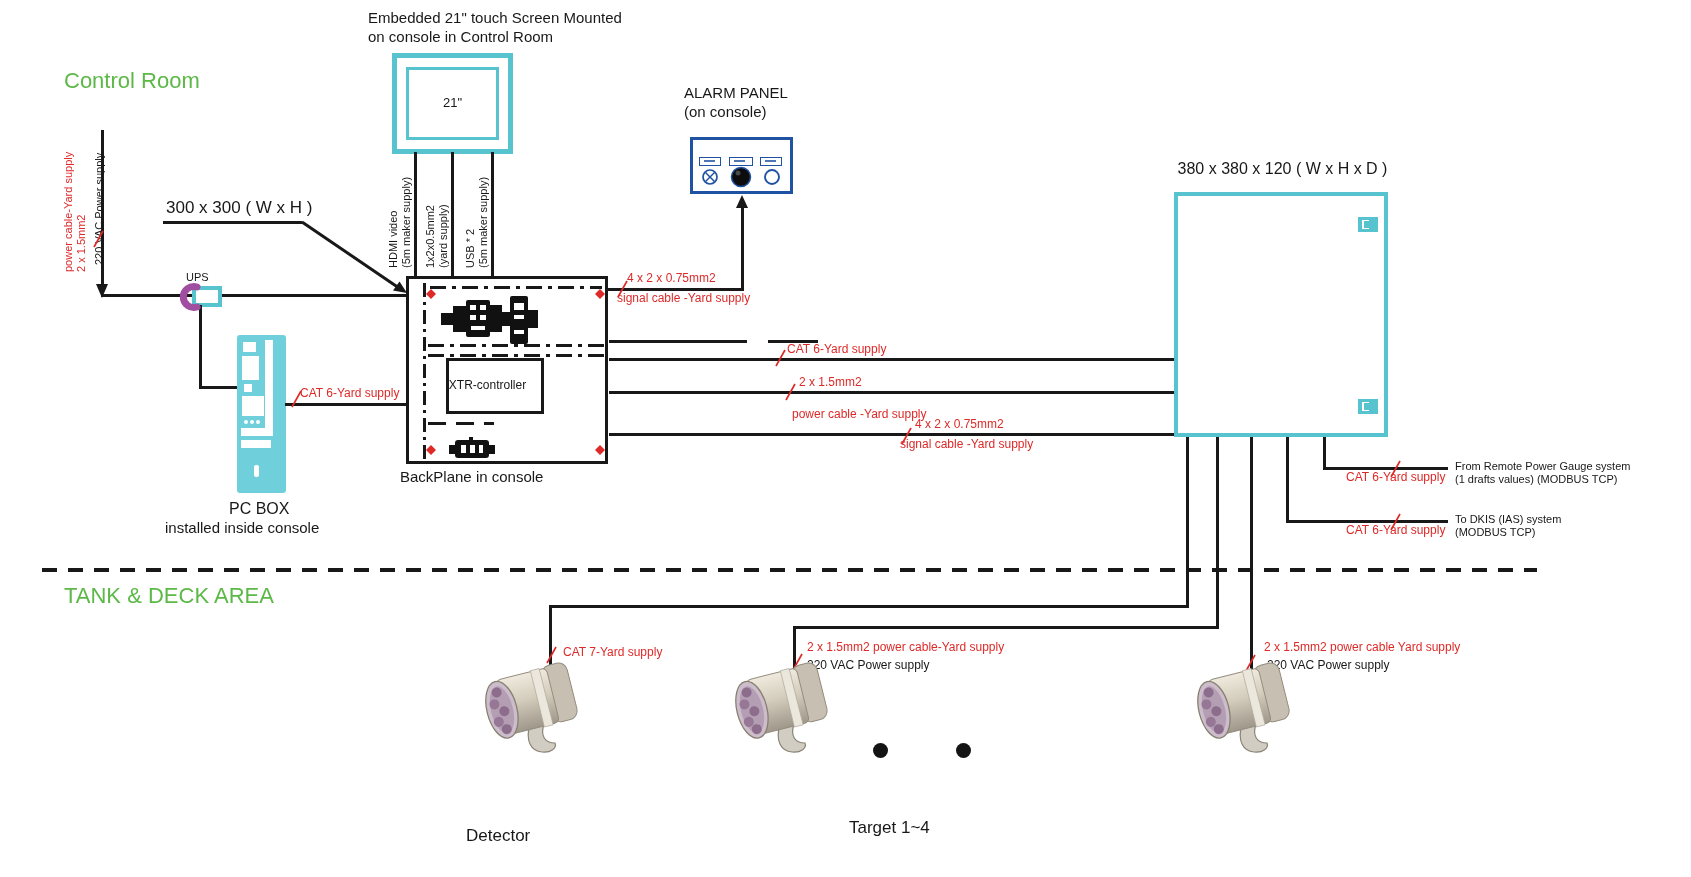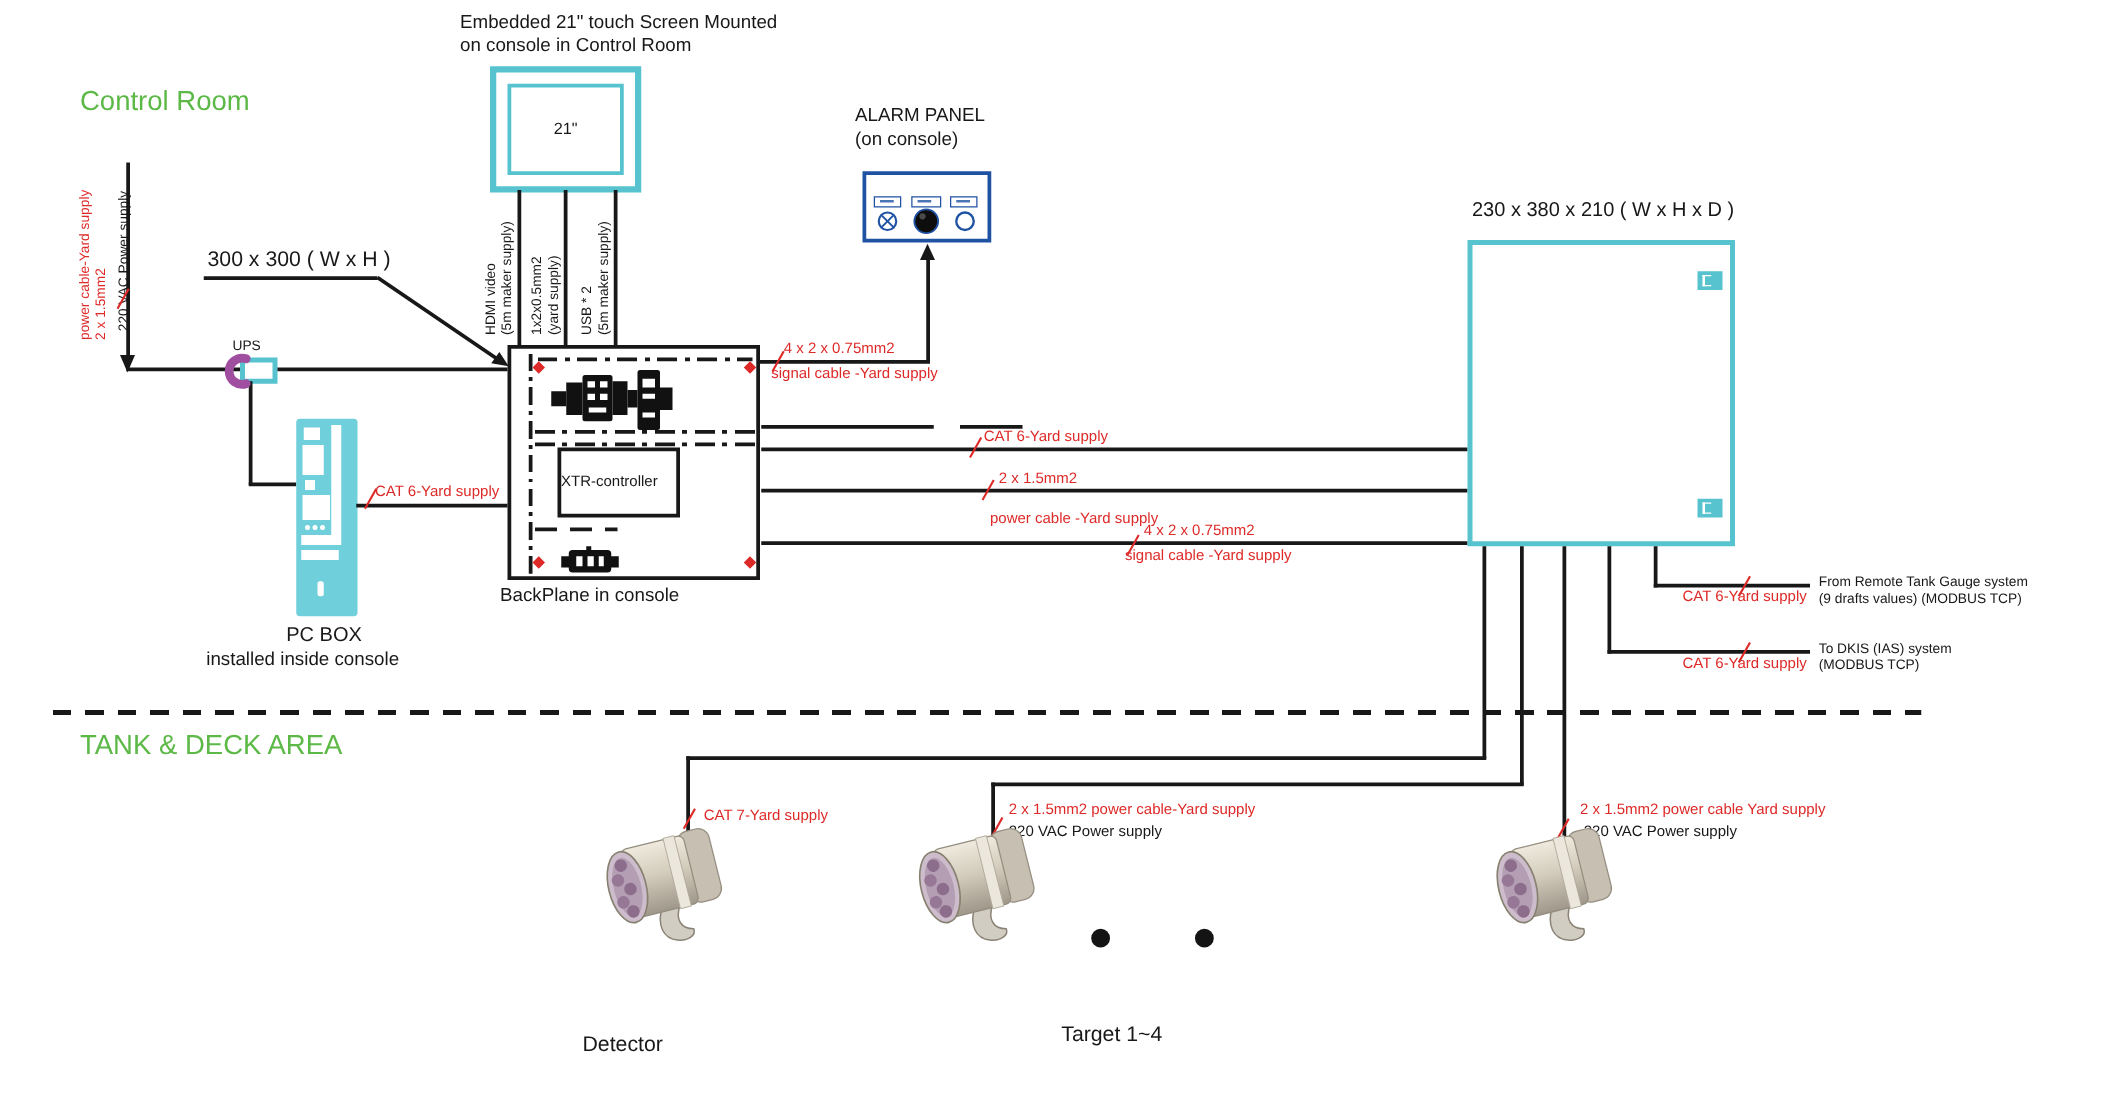--- a/index.html
+++ b/index.html
@@ -116,21 +116,21 @@
   <div class="hline" style="left:768px;top:340px;width:50px"></div>
   <div class="hline" style="left:609px;top:358px;width:567px"></div>
   <div class="t s12 red" style="left:787px;top:343px">CAT 6-Yard supply</div>
   <div class="hline" style="left:609px;top:391px;width:567px"></div>
   <div class="t s12 red" style="left:799px;top:376px">2 x 1.5mm2</div>
   <div class="t s12 red" style="left:792px;top:408px">power cable -Yard supply</div>
   <div class="hline" style="left:609px;top:433px;width:569px"></div>
   <div class="t s12 red" style="left:915px;top:418px">4 x 2 x 0.75mm2</div>
   <div class="t s12 red" style="left:900px;top:438px">signal cable -Yard supply</div>
 
-  <div class="t s16 ctr" style="left:1110px;top:160px;width:345px">230 x 380 x 210 ( W x H x D )</div>
+  <div class="t s16 ctr" style="left:1110px;top:160px;width:345px">380 x 380 x 120 ( W x H x D )</div>
   <div class="cyanbox" style="left:1174px;top:192px;width:214px;height:245px"></div>
   <div class="hinge" style="left:1358px;top:217px"></div>
   <div class="hinge" style="left:1358px;top:399px"></div>
 
   <div class="vline" style="left:1186px;top:437px;height:170px"></div>
   <div class="hline" style="left:549px;top:605px;width:640px"></div>
   <div class="vline" style="left:549px;top:605px;height:95px"></div>
   <div class="t s12 red" style="left:563px;top:646px">CAT 7-Yard supply</div>
 
   <div class="vline" style="left:1216px;top:437px;height:191px"></div>
@@ -145,22 +145,22 @@
 
   <div class="vline" style="left:1286px;top:437px;height:86px"></div>
   <div class="hline" style="left:1286px;top:520px;width:162px"></div>
   <div class="t s12 red" style="left:1346px;top:524px">CAT 6-Yard supply</div>
   <div class="t s11" style="left:1455px;top:513px">To DKIS (IAS) system</div>
   <div class="t s11" style="left:1455px;top:526px">(MODBUS TCP)</div>
 
   <div class="vline" style="left:1323px;top:437px;height:33px"></div>
   <div class="hline" style="left:1323px;top:467px;width:125px"></div>
   <div class="t s12 red" style="left:1346px;top:471px">CAT 6-Yard supply</div>
-  <div class="t s11" style="left:1455px;top:460px">From Remote Tank Gauge system</div>
-  <div class="t s11" style="left:1455px;top:473px">(9 drafts values) (MODBUS TCP)</div>
+  <div class="t s11" style="left:1455px;top:460px">From Remote Power Gauge system</div>
+  <div class="t s11" style="left:1455px;top:473px">(1 drafts values) (MODBUS TCP)</div>
 
   <div class="boundary" style="left:42px;top:568px;width:1495px"></div>
 
   <div class="t s17" style="left:466px;top:826px">Detector</div>
   <div class="t s17" style="left:849px;top:818px">Target  1~4</div>
   <div class="dot" style="left:873px;top:743px"></div>
   <div class="dot" style="left:956px;top:743px"></div>
 
   <svg class="overlay" width="1691" height="877" viewBox="0 0 1691 877">
     <defs>

